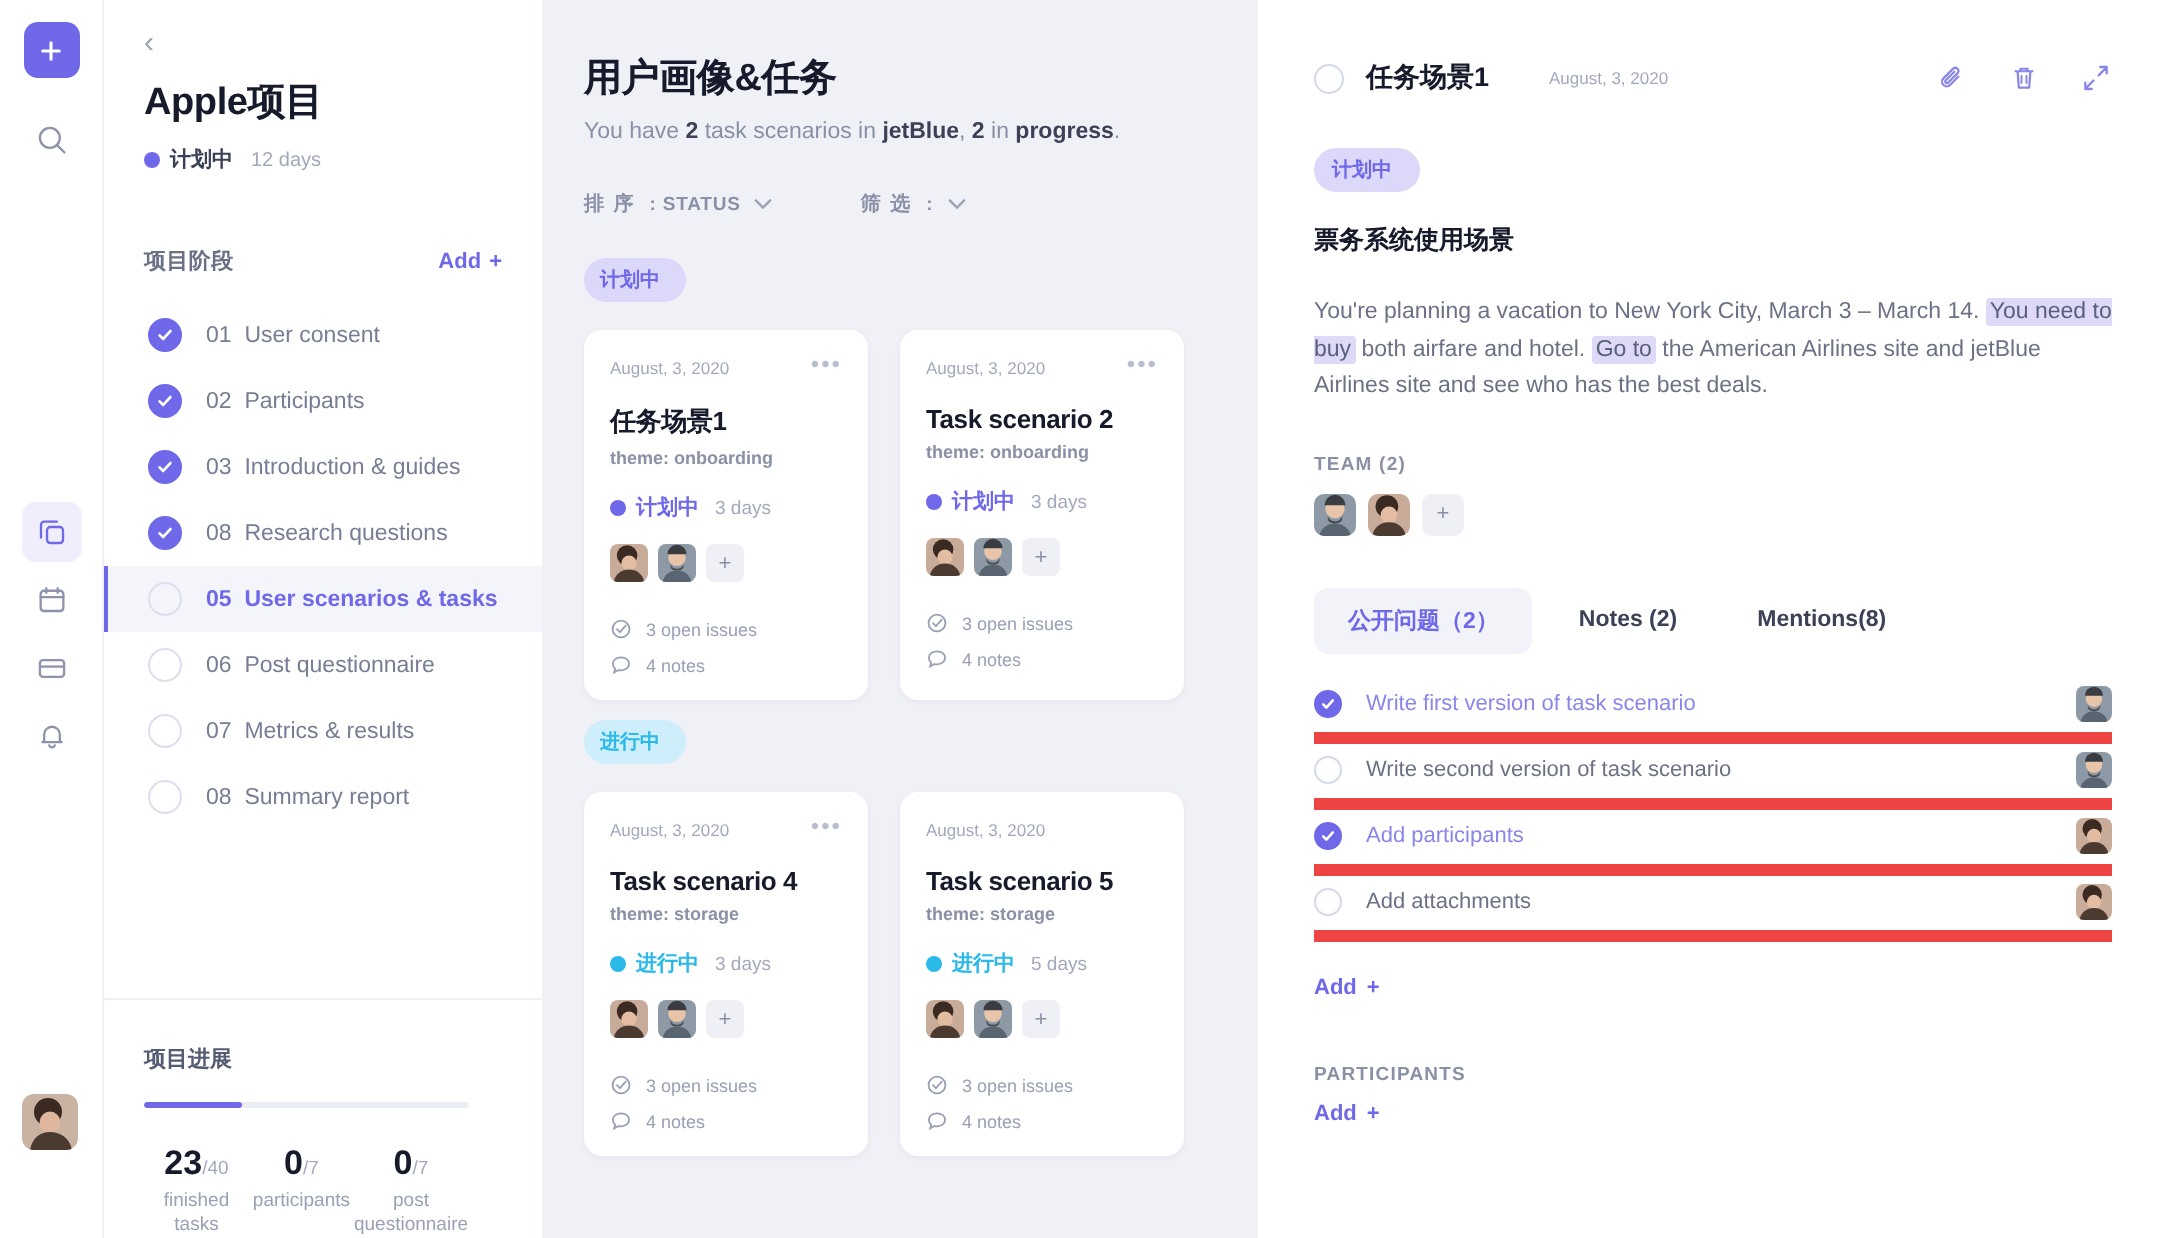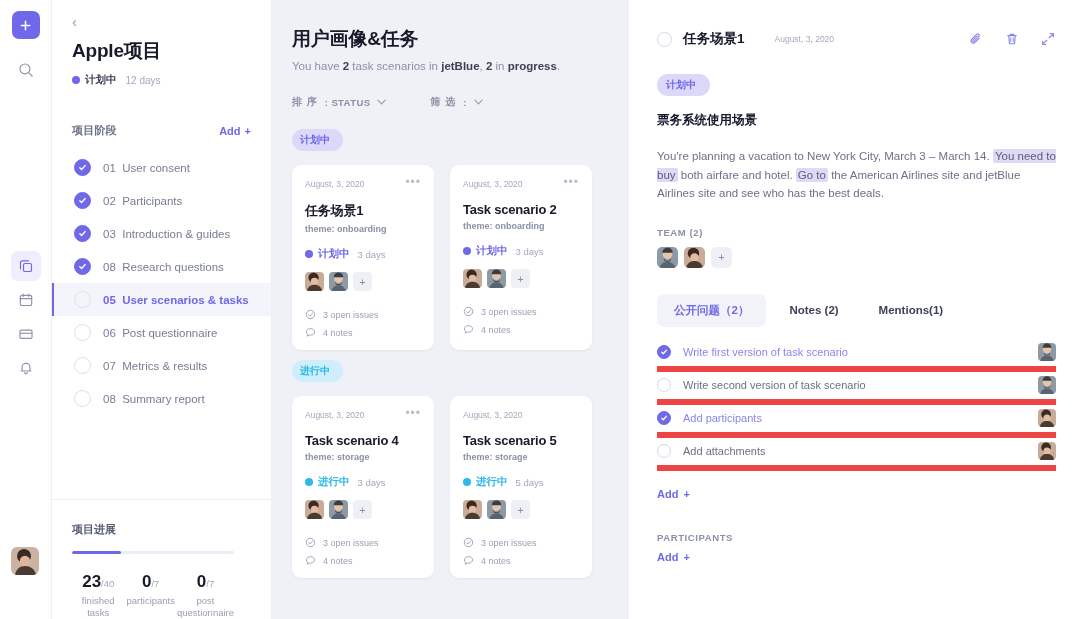--- a/index.html
+++ b/index.html
@@ -682,21 +682,21 @@
             <circle cx="10" cy="10" r="4" fill="#e3bca1"></circle>
             <path d="M2 20c.8-4.4 4-6.6 8-6.6s7.2 2.2 8 6.6z" fill="#4a3a30"></path>
           </svg>
         </span>
       <span class="av-lg-add">+</span>
     </div>
 
     <div class="tabs">
       <span class="tab active">公开问题（2）</span>
       <span class="tab">Notes (2)</span>
-      <span class="tab">Mentions(1)</span>
+      <span class="tab">Mentions(8)</span>
     </div>
 
     <div class="todo-list">
       <div class="todo done">
         <span class="todo-check done">
           <svg width="8" height="8" viewBox="0 0 10 10">
               <path d="M2 5.2l2 2 4-4.4" fill="none" stroke="#fff" stroke-width="1.6" stroke-linecap="round" stroke-linejoin="round"></path>
             </svg>
         </span>
         <span class="todo-label">Write first version of task scenario</span>

